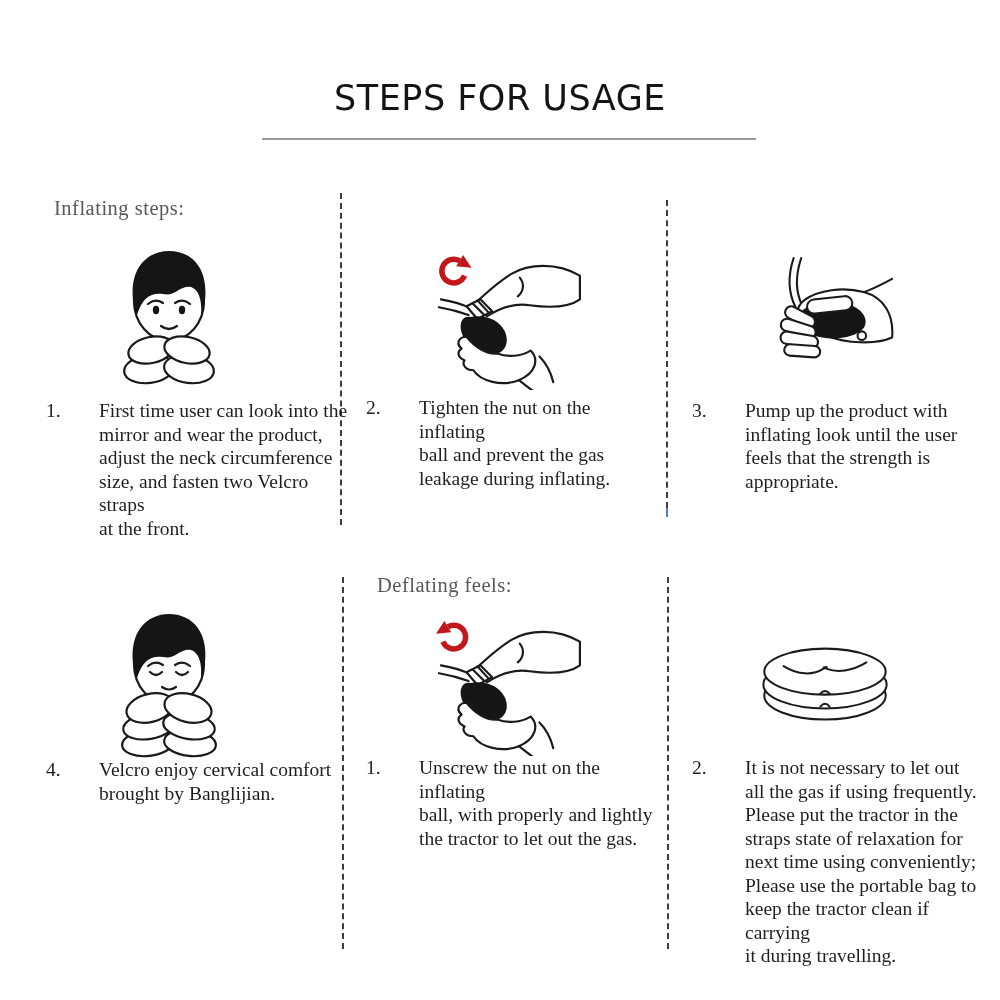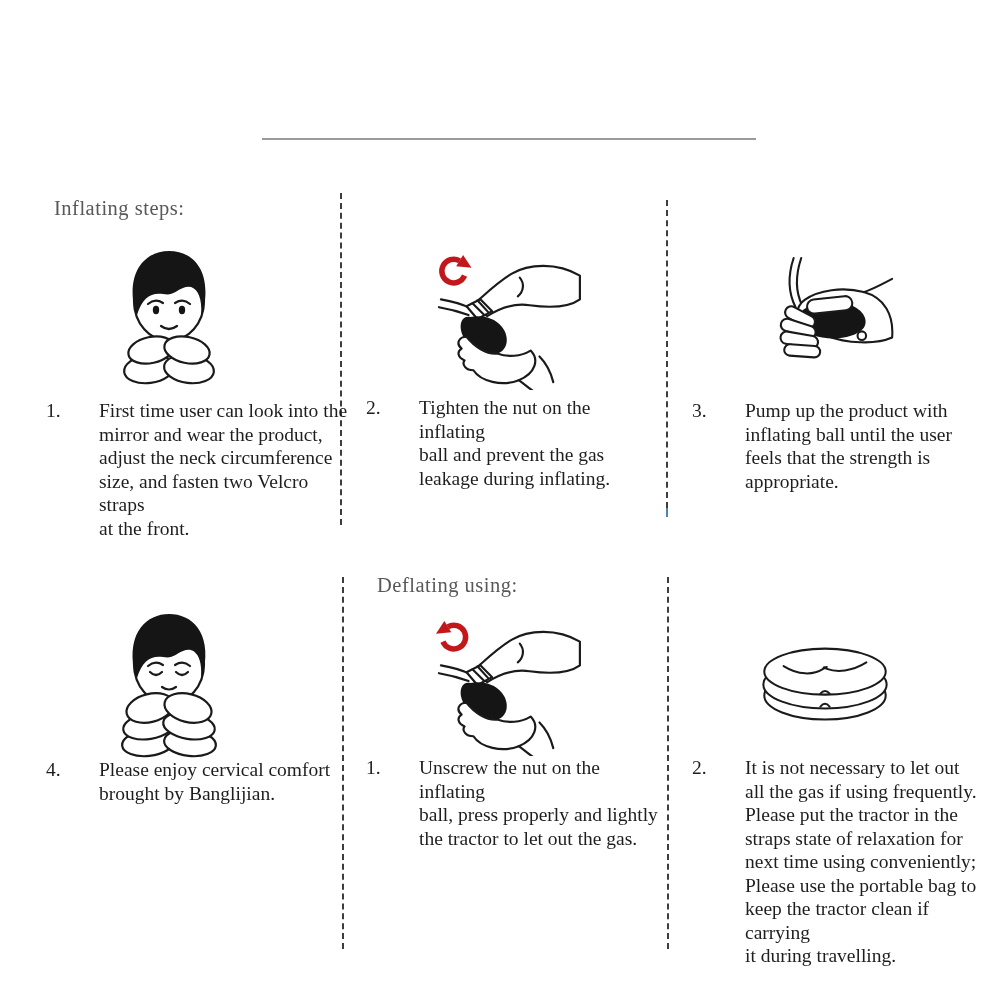--- a/index.html
+++ b/index.html
@@ -60,24 +60,25 @@
   .vdash-accent{position:absolute;left:666px;top:508px;width:2px;height:9px;background:var(--divider-accent);}
   svg .ln{fill:#ffffff;stroke:var(--ink);stroke-width:2.2;stroke-linejoin:round;}
   svg .st{fill:none;stroke:var(--ink);stroke-width:2.2;stroke-linecap:round;stroke-linejoin:round;}
   svg .blk{fill:#151515;stroke:none;}
 </style>
 </head>
 <body>
 
 <div class="canvas">
 
+  <div class="page-title">STEPS FOR USAGE</div>
   <div class="title-rule"></div>
 
   <div class="section-label" id="label-inflating">Inflating steps:</div>
-  <div class="section-label" id="label-deflating">Deflating using:</div>
+  <div class="section-label" id="label-deflating">Deflating feels:</div>
 
   <div class="vdash" id="divider-1"></div>
   <div class="vdash" id="divider-2"></div>
   <div class="vdash-accent"></div>
   <div class="vdash" id="divider-3"></div>
   <div class="vdash" id="divider-4"></div>
 
   <div class="ill" id="ill-1">
     <svg width="102" height="148" viewBox="0 0 100 148">
       <ellipse class="ln" cx="30" cy="122" rx="25" ry="14" transform="rotate(-7 30 122)"></ellipse>
@@ -139,21 +140,21 @@
       <rect class="ln" x="34" y="58" width="34" height="13" rx="6.5" transform="rotate(28 51 64)"></rect>
       <rect class="ln" x="30" y="70" width="38" height="13" rx="6.5" transform="rotate(18 49 76)"></rect>
       <rect class="ln" x="30" y="82" width="40" height="13" rx="6.5" transform="rotate(10 50 88)"></rect>
       <rect class="ln" x="34" y="94" width="38" height="12" rx="6" transform="rotate(4 53 100)"></rect>
       <circle class="ln" cx="116" cy="84" r="4.5"></circle>
     </svg>
   </div>
   <div class="step" id="txt-3">
     <span class="step-num">3.</span>
     <span class="step-text">Pump up the product with
-inflating ball until the user
+inflating look until the user
 feels that the strength is
 appropriate.</span>
   </div>
 
   <div class="ill" id="ill-4">
     <svg width="102" height="150" viewBox="0 0 100 150">
       <ellipse class="ln" cx="29" cy="133" rx="26" ry="13" transform="rotate(-6 29 133)"></ellipse>
       <ellipse class="ln" cx="71" cy="133" rx="26" ry="13" transform="rotate(6 71 133)"></ellipse>
       <ellipse class="ln" cx="30" cy="116" rx="26" ry="13" transform="rotate(-9 30 116)"></ellipse>
       <ellipse class="ln" cx="70" cy="116" rx="26" ry="13" transform="rotate(9 70 116)"></ellipse>
@@ -163,21 +164,21 @@
       <ellipse class="ln" cx="69" cy="98" rx="24" ry="14" transform="rotate(14 69 98)"></ellipse>
       <path class="st" d="M29,56 Q36,50 44,55"></path>
       <path class="st" d="M56,55 Q64,50 71,56"></path>
       <path class="st" d="M31,62 Q37,68 43,62"></path>
       <path class="st" d="M57,62 Q63,68 69,62"></path>
       <path class="st" d="M43,77 Q50,82 57,77"></path>
     </svg>
   </div>
   <div class="step" id="txt-4">
     <span class="step-num">4.</span>
-    <span class="step-text">Please enjoy cervical comfort
+    <span class="step-text">Velcro enjoy cervical comfort
 brought by Banglijian.</span>
   </div>
 
   <div class="ill" id="ill-5">
     <svg width="158" height="138" viewBox="0 0 160 140">
       <path class="st" d="M16,48 C28,50 38,53 46,57"></path>
       <path class="st" d="M14,56 C26,58 36,61 44,64"></path>
       <path class="ln" d="M157,24 C134,10 104,12 88,22 C76,29 64,40 55,48 C51,52 52,57 56,60 L63,65 C77,56 93,52 106,54 C128,57 146,56 157,48 Z"></path>
       <path class="st" d="M96,26 C101,32 100,40 94,45"></path>
       <path class="ln" d="M42,55 L56,48 L68,60 L53,68 Z"></path>
@@ -189,21 +190,21 @@
       <path class="st" d="M116,106 C124,114 128,124 130,132"></path>
       <g transform="translate(58,0) scale(-1,1)">
         <path d="M40,24 A12,12 0 1 1 35,9" fill="none" stroke="var(--arrow-red)" stroke-width="5.5"></path>
         <polygon points="47,16 31.5,14.5 38.5,3" fill="var(--arrow-red)"></polygon>
       </g>
     </svg>
   </div>
   <div class="step" id="txt-5">
     <span class="step-num">1.</span>
     <span class="step-text">Unscrew the nut on the inflating
-ball, press properly and lightly
+ball, with properly and lightly
 the tractor to let out the gas.</span>
   </div>
 
   <div class="ill" id="ill-6">
     <svg width="138" height="81" viewBox="0 0 150 88">
       <ellipse class="ln" cx="75" cy="56" rx="66" ry="26"></ellipse>
       <ellipse class="ln" cx="75" cy="44" rx="67" ry="26"></ellipse>
       <ellipse class="ln" cx="75" cy="30" rx="66" ry="25"></ellipse>
       <path class="st" d="M30,24 C46,34 62,34 73,27 C75,26 76,25 73.5,25.5"></path>
       <path class="st" d="M120,20 C104,30 88,31 77,27 C75,26.3 74.5,25.5 77,25"></path>

